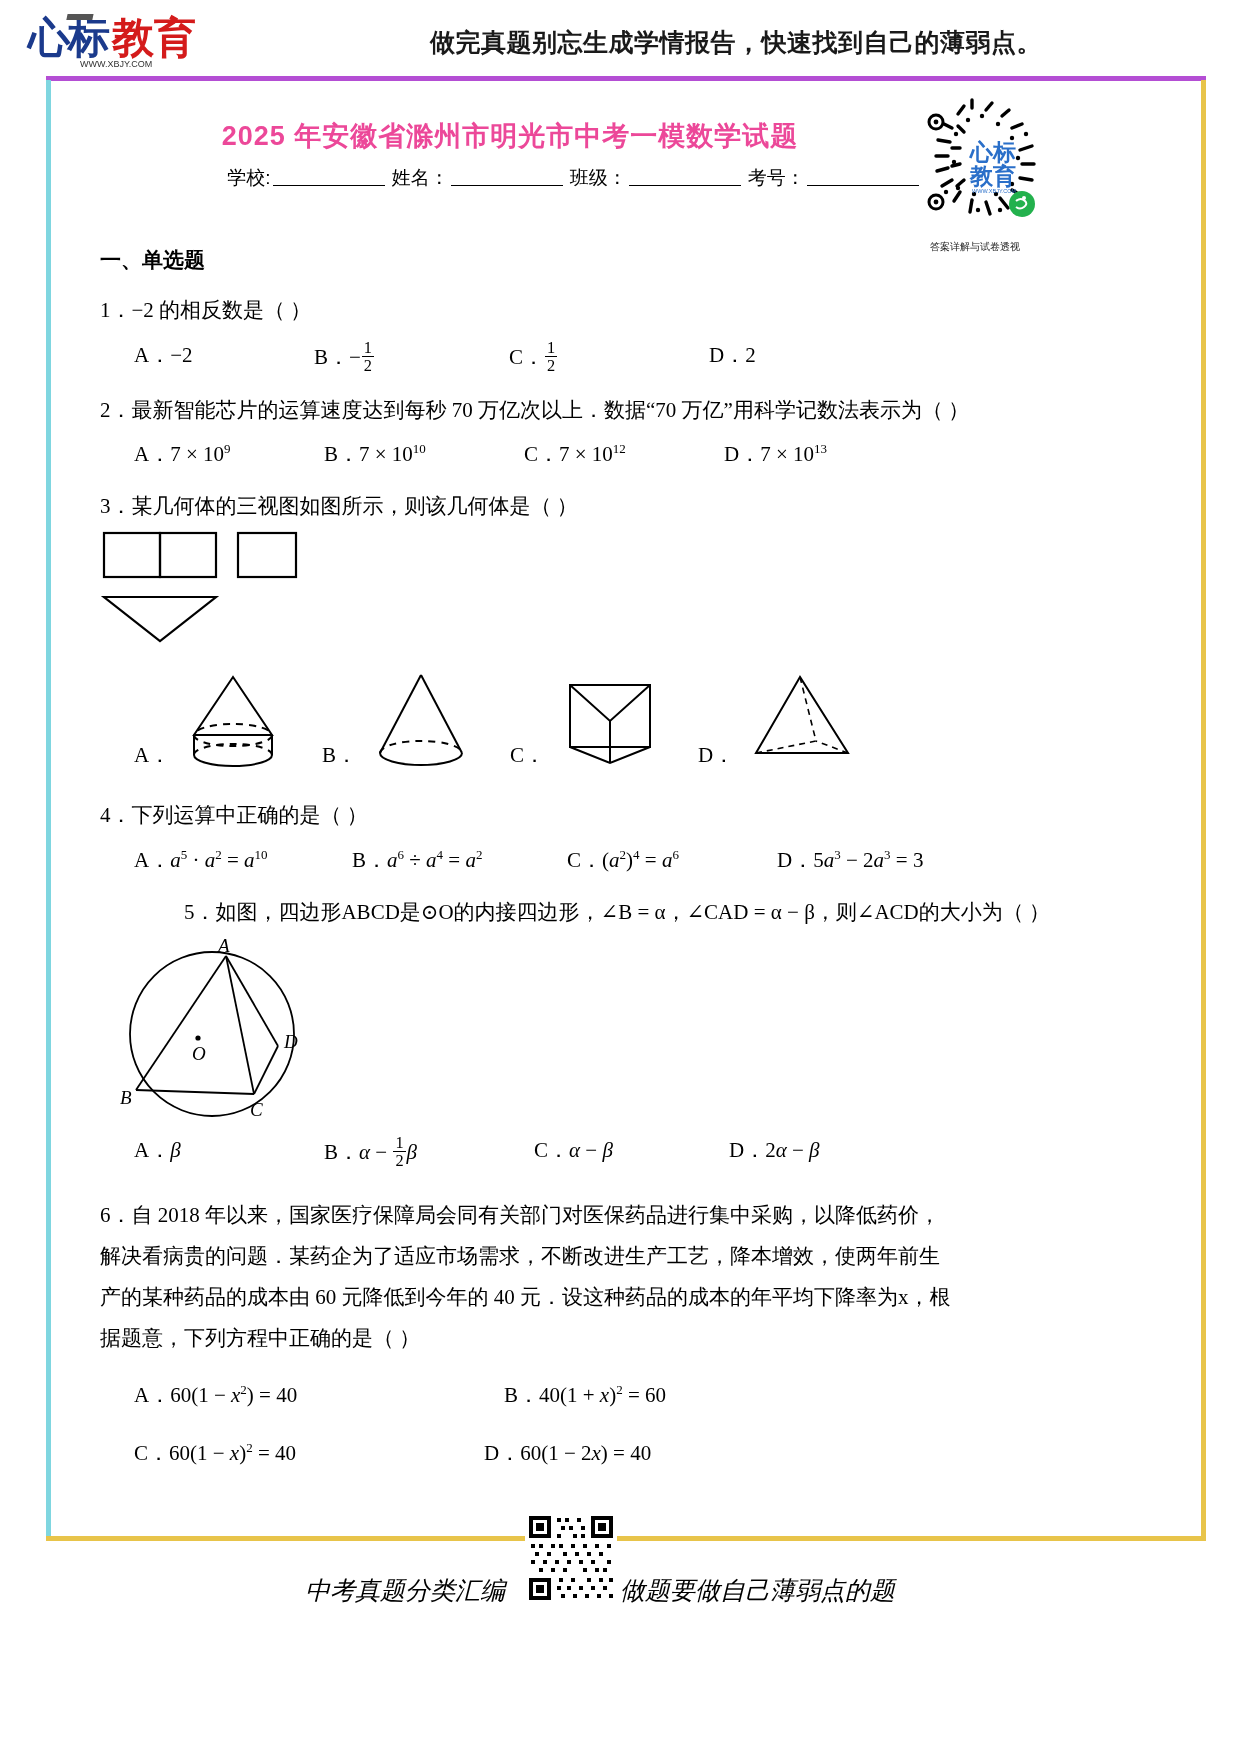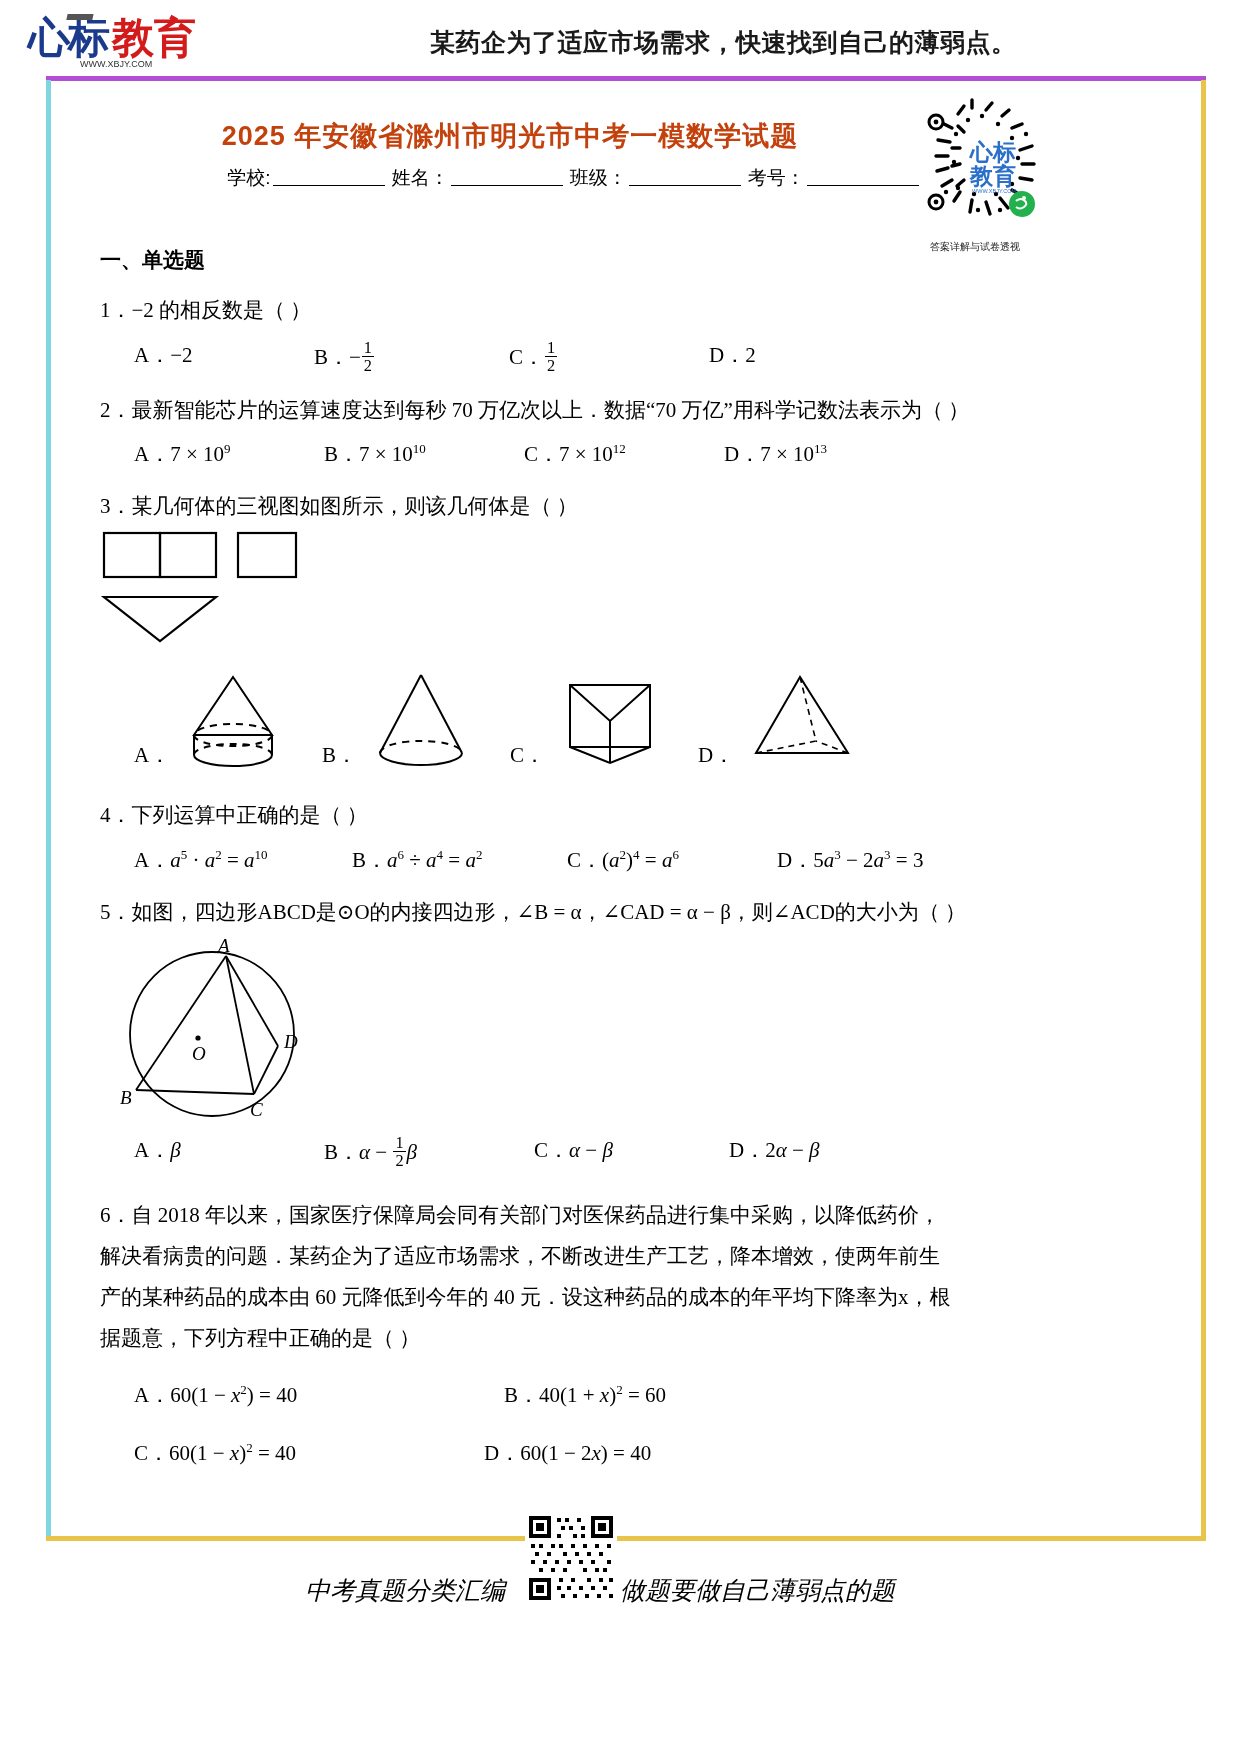--- a/index.html
+++ b/index.html
@@ -69,21 +69,21 @@
 
   
   .doc-title {
     position: absolute;
     left: 0; top: 118px;
     width: 1020px;
     text-align: center;
     font-family: "Liberation Sans", "DejaVu Sans", sans-serif;
     font-size: 27px;
     font-weight: 700;
-    color: #c2410c;
+    color: #ec4899;
     letter-spacing: 1px;
   }
   .info-line {
     position: absolute;
     left: 0; top: 165px;
     width: 1148px;
     text-align: center;
     font-size: 20px;
     color: #000;
   }
@@ -204,21 +204,21 @@
         <g font-family="Liberation Sans, sans-serif" font-weight="bold">
           <text x="0" y="40" font-size="42" fill="#1b3a8c">心</text>
           <text x="40" y="40" font-size="42" fill="#1b3a8c">标</text>
           <text x="84" y="40" font-size="42" fill="#d41b1b">教</text>
           <text x="126" y="40" font-size="42" fill="#d41b1b">育</text>
         </g>
         <rect x="40" y="2" width="26" height="6" fill="#555" transform="skewX(-12)"></rect>
         <text x="52" y="55" font-size="9" fill="#333" font-family="Liberation Sans, sans-serif">WWW.XBJY.COM</text>
       </svg>
     </div>
-    <div class="header-slogan">某药企为了适应市场需求，快速找到自己的薄弱点。</div>
+    <div class="header-slogan">做完真题别忘生成学情报告，快速找到自己的薄弱点。</div>
   </div>
   <div class="purple-rule"></div>
 
   <div class="frame-left"></div>
   <div class="frame-right"></div>
   <div class="frame-bottom"></div>
 
   <div class="doc-title">2025 年安徽省滁州市明光市中考一模数学试题</div>
 
   <div class="info-line">
@@ -395,21 +395,21 @@
         <span class="opt-lbl">B．</span><span class="it">a</span><sup class="ex">6</sup> ÷ <span class="it">a</span><sup class="ex">4</sup> = <span class="it">a</span><sup class="ex">2</sup>
       </span>
       <span class="opt" style="width:210px;">
         <span class="opt-lbl">C．</span>(<span class="it">a</span><sup class="ex">2</sup>)<sup class="ex">4</sup> = <span class="it">a</span><sup class="ex">6</sup>
       </span>
       <span class="opt">
         <span class="opt-lbl">D．</span>5<span class="it">a</span><sup class="ex">3</sup> − 2<span class="it">a</span><sup class="ex">3</sup> = 3
       </span>
     </div>
 
-    <div class="q q-stem" style="margin-bottom:6px;">
+    <div class="q q-stem" style="margin-bottom:6px;text-align:right;">
       <span>5．</span><span>如图，四边形ABCD是⊙O的内接四边形，∠B = α，∠CAD = α − β，则∠ACD的大小为（  ）</span>
     </div>
 
     <div class="fig" style="margin:10px 0 4px 10px;">
       <svg width="230" height="190" viewBox="0 0 230 190">
         <circle cx="102" cy="96" r="82" fill="none" stroke="#000" stroke-width="1.8"></circle>
 
         <path d="M116 18 L26 152" stroke="#000" stroke-width="1.8" fill="none"></path>
         <path d="M116 18 L144 156" stroke="#000" stroke-width="1.8" fill="none"></path>
         <path d="M116 18 L168 108" stroke="#000" stroke-width="1.8" fill="none"></path>

